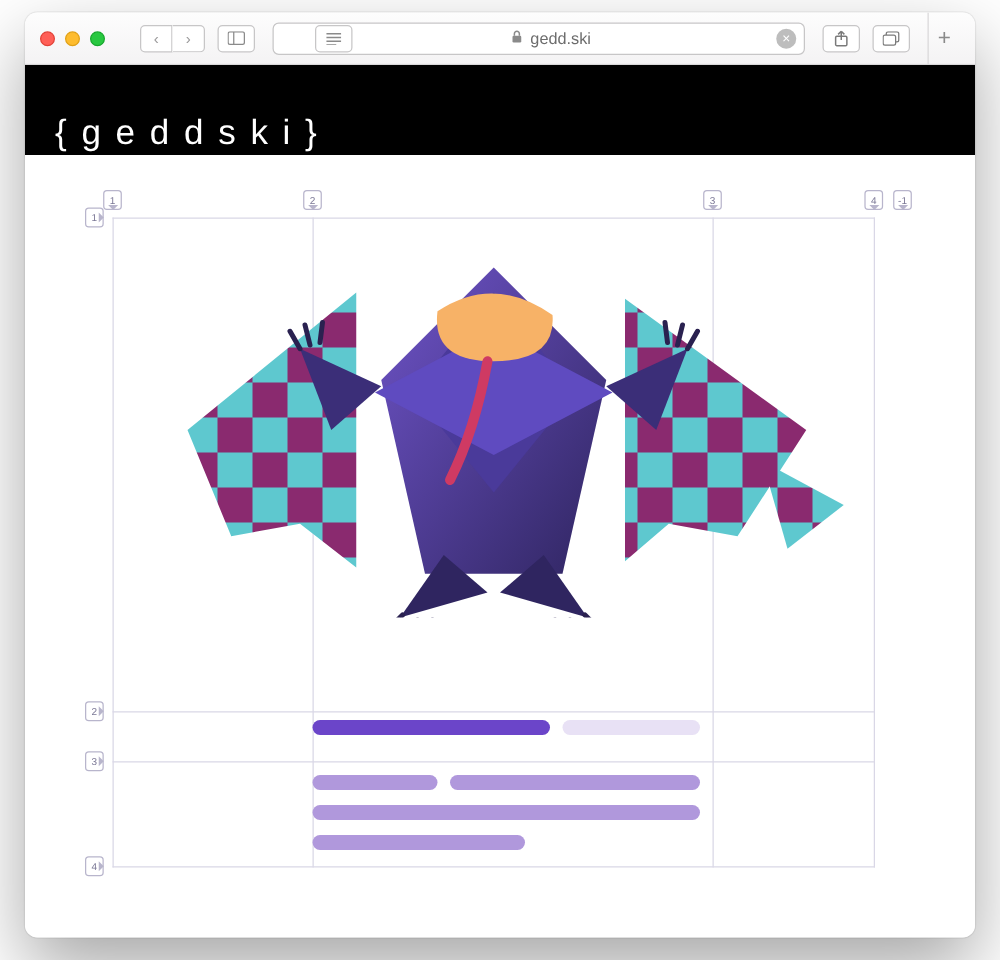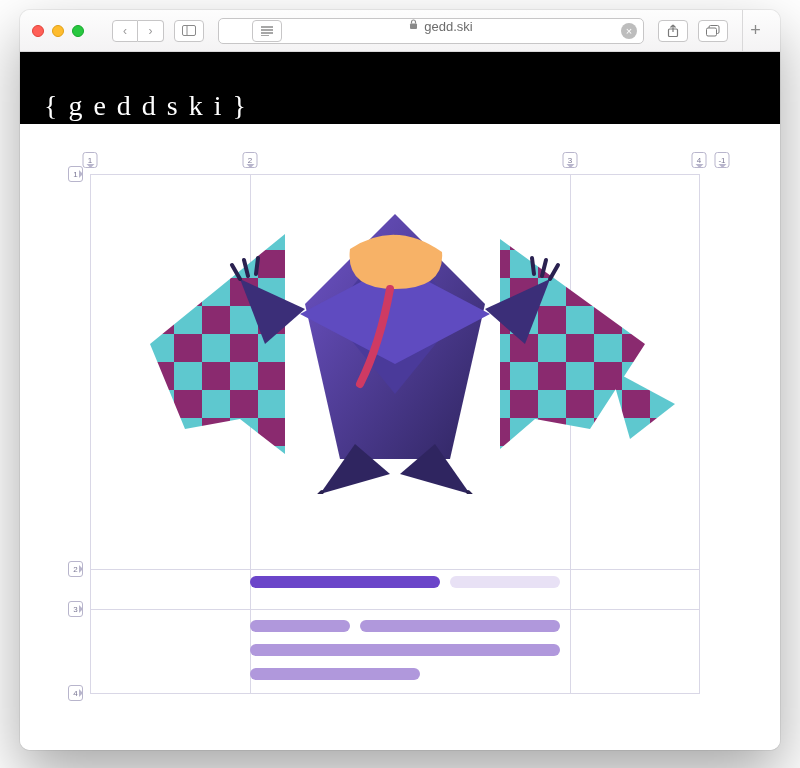--- a/index.html
+++ b/index.html
@@ -43,21 +43,21 @@
   .single-btn {
     width:30px; height:22px; margin-left:10px;
     border:1px solid #c7c6c7; background:#fff; border-radius:4px;
     display:flex; align-items:center; justify-content:center;
     font-size:12px; color:#7a7a7a;
   }
   .urlbar {
     flex:1; margin:0 14px; height:26px;
     border:1px solid #c7c6c7; border-radius:5px;
     background:#fff;
-    display:flex; justify-content:center;
+    display:flex; align-items:center; justify-content:center;
     position:relative; font-size:13px; color:#6c6c6c;padding-left:20px;
   }
   .urlbar .lock { margin-right:6px; font-size:11px; color:#8a8a8a;}
   .urlbar .clear {
     position:absolute; right:6px; top:50%; transform:translateY(-50%);
     width:16px; height:16px; border-radius:50%;
     background:#bdbdbd; color:#fff; font-size:11px; line-height:16px; text-align:center;
   }
   .right-btns { display:flex; gap:10px; align-items:center;}
   .right-btns .single-btn { margin-left:0;}
@@ -66,21 +66,21 @@
     display:flex; align-items:center; justify-content:center;
     color:#8a8a8a; font-size:18px; border-left:1px solid #d9d8d9;
     background:linear-gradient(#f3f2f3,#ecebeсc);
   }
   
   .page-header {
     background:#000; color:#fff;
     height:72px; display:flex; align-items:center; justify-content:space-between;
     padding:0 24px;
   }
-  .brand { font-family: Liberation Serif, serif; font-size:28px; letter-spacing:2px;margin-top:36px;}
+  .brand { font-family: Liberation Sans, sans-serif; font-size:28px; letter-spacing:2px;margin-top:36px;}
   .tagline { font-size:17px; font-weight:400; color:#fff;}
   
   .content { position:relative; width:100%; height:calc(100% - 42px - 72px); background:#fff;}
   .overlay { position:absolute; left:70px; top:50px; width:610px; height:520px;}
   .gridline-v { position:absolute; top:0; bottom:0; width:1px; background:#d9d7e6;}
   .gridline-h { position:absolute; left:0; right:0; height:1px; background:#d9d7e6;}
   .marker {
     position:absolute; width:15px; height:16px;
     border:1px solid #b8b5cc; border-radius:3px 3px 3px 3px;
     font-size:8px; color:#7a7795;

